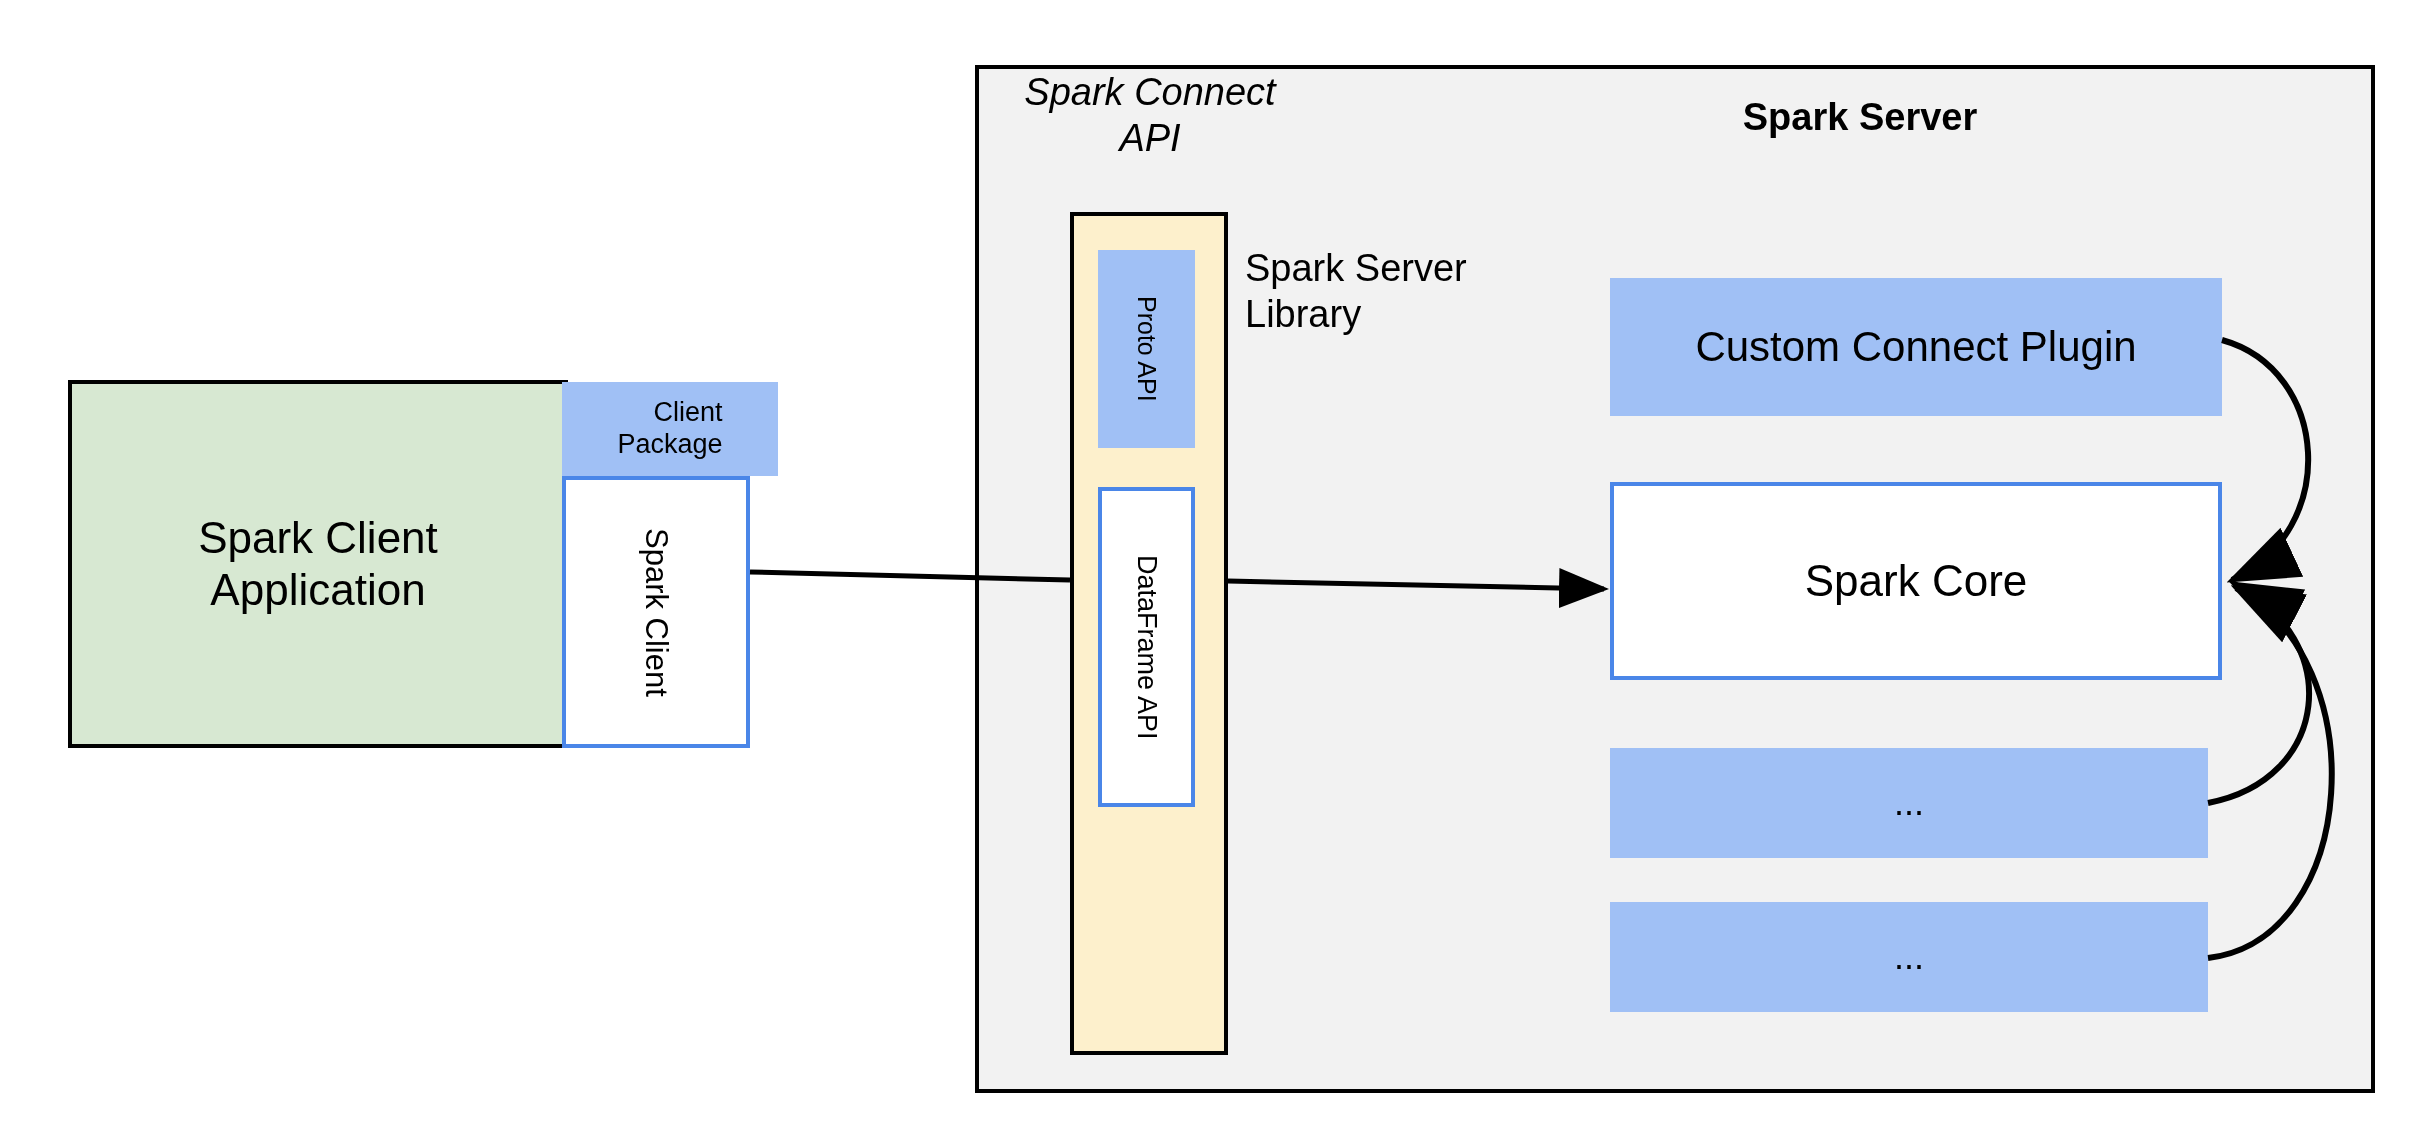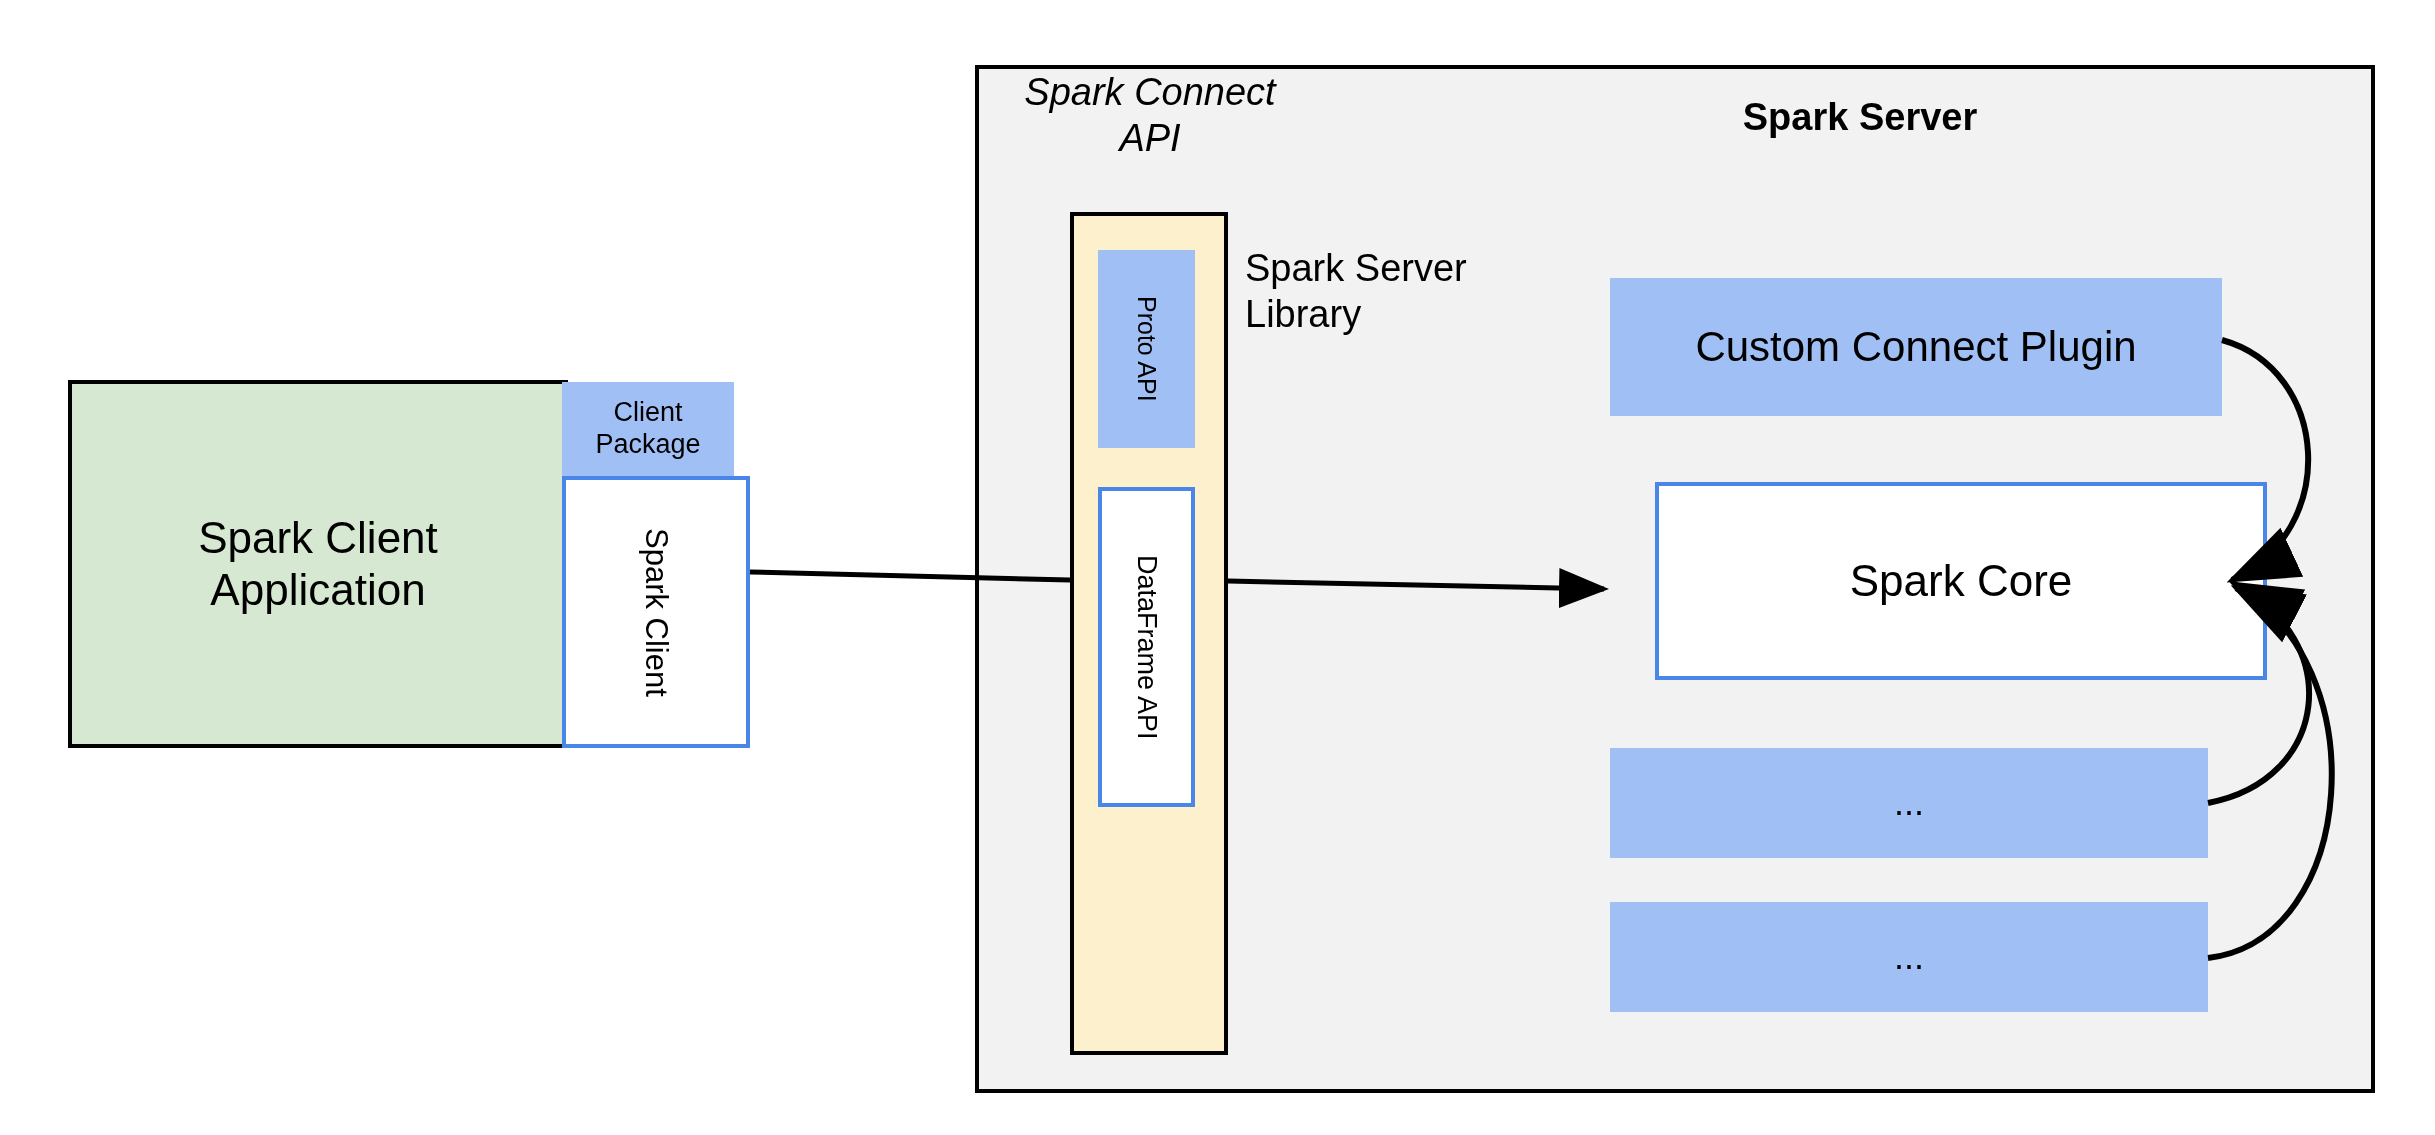--- a/index.html
+++ b/index.html
@@ -36,25 +36,26 @@
     width: 500px;
     height: 368px;
     background: #d7e8d2;
     border: 4px solid #000000;
     font-size: 44px;
   }
 
   #client-package {
     left: 562px;
     top: 382px;
-    width: 172px;
+    width: 216px;
     height: 94px;
     background: #a0c0f5;
     border: 2px solid #a0c0f5;
     font-size: 27px;
+    text-align: right;
   }
 
   #spark-client {
     left: 562px;
     top: 476px;
     width: 188px;
     height: 272px;
     background: #ffffff;
     border: 4px solid #4a86e8;
     font-size: 31px;
@@ -154,21 +155,20 @@
     font-size: 42px;
   }
   #spark-core {
     left: 1610px;
     top: 482px;
     width: 612px;
     height: 198px;
     background: #ffffff;
     border: 4px solid #4a86e8;
     font-size: 44px;
-    margin-left: 45px;
   }
   #dots-1 {
     left: 1610px;
     top: 748px;
     width: 598px;
     height: 110px;
     background: #a0c0f5;
     border: 2px solid #a0c0f5;
     font-size: 36px;
   }

